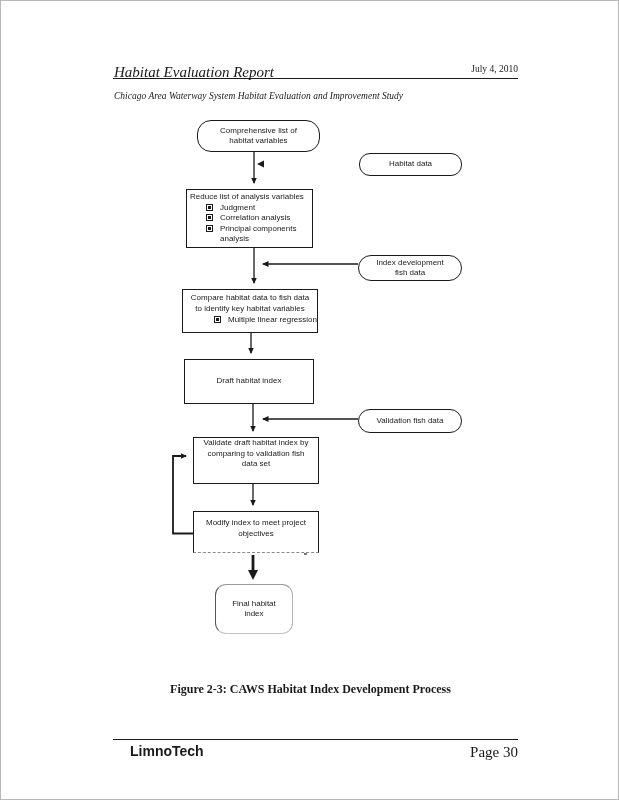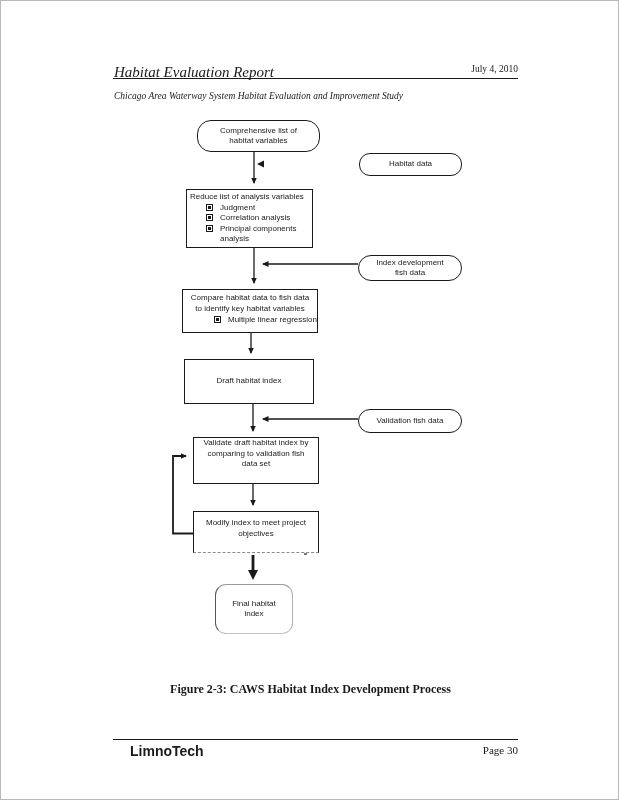--- a/index.html
+++ b/index.html
@@ -27,21 +27,21 @@
     font-family:"Liberation Serif", serif; font-size:9.5px;
   }
   .header-rule { position:absolute; left:112px; top:77px; width:405px; height:1px; background:#1a1a1a; }
   .footer-rule { position:absolute; left:112px; top:738px; width:405px; height:1px; background:#1a1a1a; }
   .footer-company {
     position:absolute; left:129px; top:742px;
     font-family:"Liberation Sans", sans-serif; font-weight:bold; font-size:14px;
   }
   .footer-page {
     position:absolute; left:113px; top:743px; width:404px; text-align:right;
-    font-family:"Liberation Serif", serif; font-size:11px;
+    font-family:"Liberation Serif", serif; font-size:15px;
   }
   .caption {
     position:absolute; left:0; top:681px; width:619px; text-align:center;
     font-family:"Liberation Serif", serif; font-weight:bold; font-size:12px;
   }
   
   .connectors { position:absolute; left:0; top:0; width:619px; height:800px; pointer-events:none; }
   .node {
     position:absolute; border:1px solid #1a1a1a; background:#fff;
     font-size:8px; line-height:10.5px;

